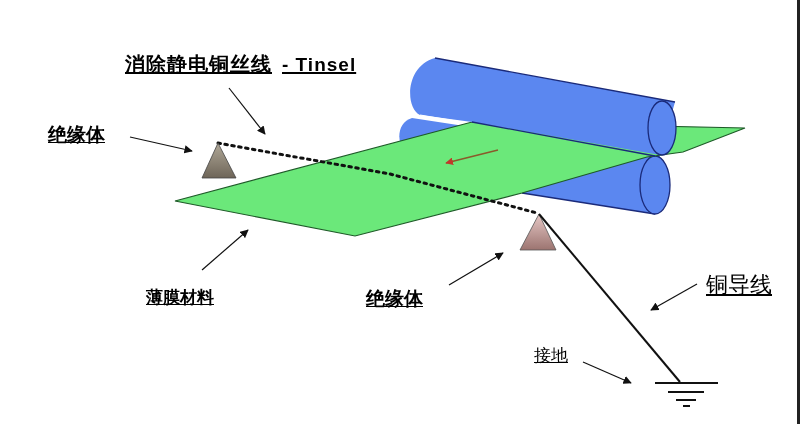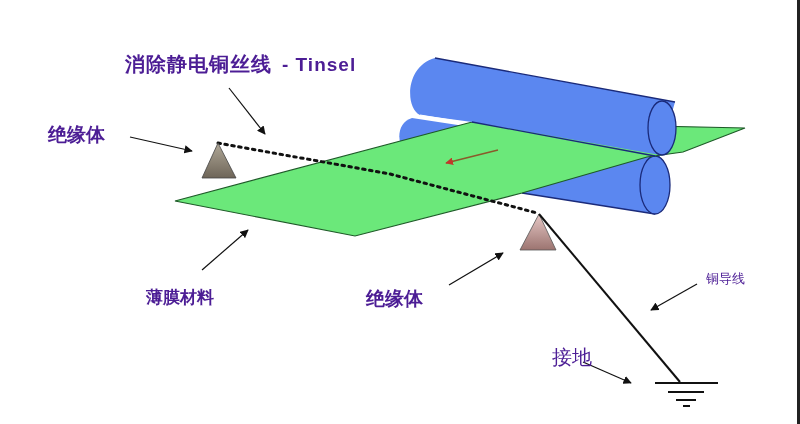--- a/index.html
+++ b/index.html
@@ -1,26 +1,26 @@
 <!DOCTYPE html>
 <html><head>
 <meta charset="utf-8">
 <style>
   html, body { margin: 0; padding: 0; background: #ffffff; }
   body { width: 800px; height: 424px; position: relative; overflow: hidden;
          font-family: "DejaVu Sans", "Liberation Sans", sans-serif; }
   #stage { position: absolute; left: 0; top: 0; width: 800px; height: 424px; }
-  .label { position: absolute; color: #4c1d95; white-space: nowrap; }
+  .label { position: absolute; color: #000000; white-space: nowrap; text-decoration: underline; }
   .lbl-title { left: 125px; top: 51px; font-size: 20px; font-weight: bold; letter-spacing: 1px; }
   .lbl-title .en { font-family: "Liberation Sans", sans-serif; font-weight: bold; font-size: 19px; margin-left: 10px; }
   .lbl-ins1 { left: 48px; top: 122px; font-size: 19px; font-weight: bold; }
   .lbl-film { left: 146px; top: 286px; font-size: 17px; font-weight: bold; }
   .lbl-ins2 { left: 366px; top: 286px; font-size: 19px; font-weight: bold; }
-  .lbl-wire { left: 706px; top: 270px; font-size: 13px; }
-  .lbl-ground { left: 552px; top: 344px; font-size: 20px; }
+  .lbl-wire { left: 706px; top: 270px; font-size: 22px; }
+  .lbl-ground { left: 534px; top: 344px; font-size: 17px; }
   .right-border { position: absolute; left: 797px; top: 0; width: 3px; height: 424px; background: #222; }
 </style>
 </head>
 <body>
 
 <svg id="stage" width="800" height="424" viewBox="0 0 800 424" xmlns="http://www.w3.org/2000/svg">
   <defs>
     <marker id="ah" viewBox="0 0 10 10" refX="9" refY="5" markerWidth="7" markerHeight="7" orient="auto-start-reverse">
       <path d="M0,0 L10,5 L0,10 z" fill="#111"></path>
     </marker>

